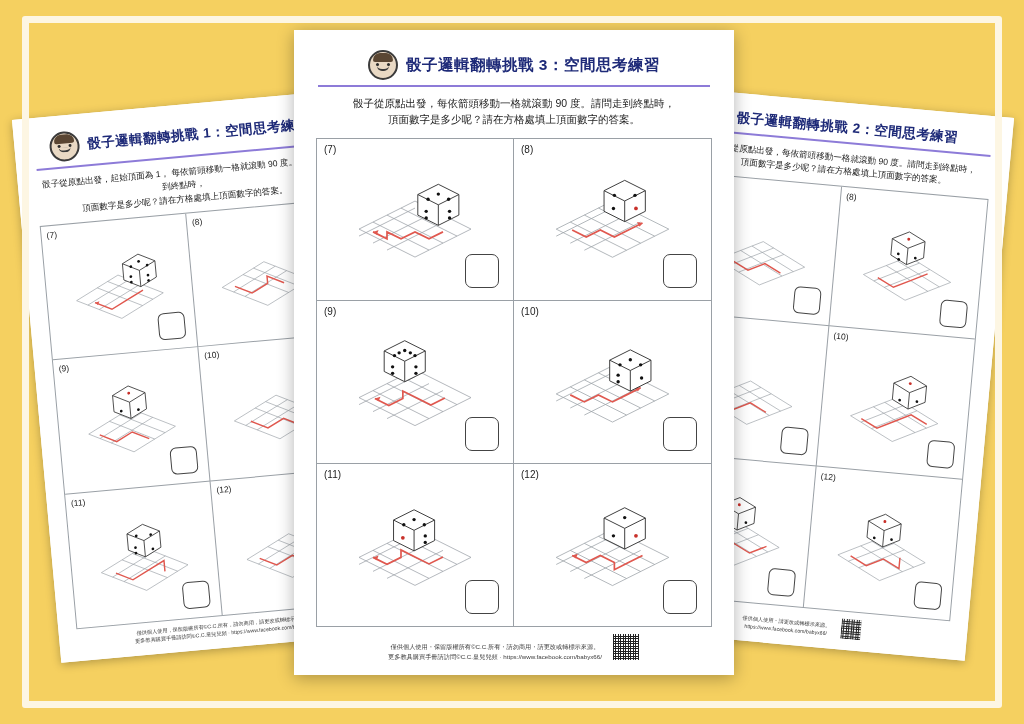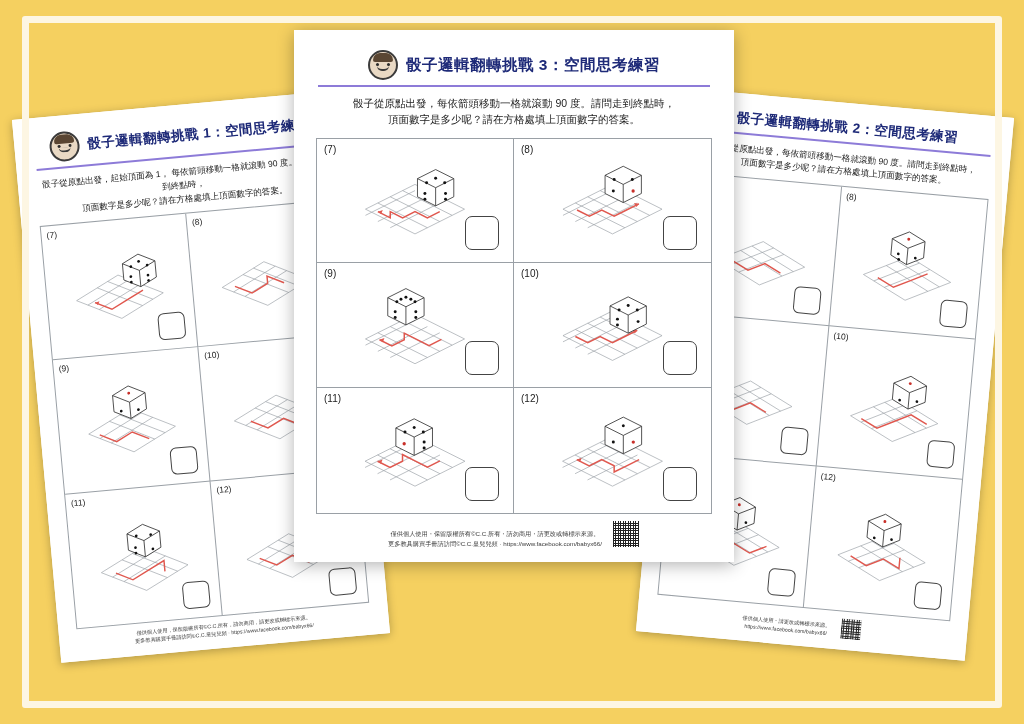--- a/index.html
+++ b/index.html
@@ -65,21 +65,21 @@
     width: 330px;
     height: 545px;
     transform: rotate(5.2deg);
     transform-origin: 50% 50%;
     border: 2px solid #ffffff;
   }
   #sheet-main {
     left: 294px;
     top: 30px;
     width: 440px;
-    height: 532px;
+    height: 645px;
     border: 6px solid #ffffff;
     box-shadow: 0 3px 16px rgba(0,0,0,0.30);
   }
 
   
   .head-row {
     display: flex;
     align-items: center;
     justify-content: center;
     gap: 8px;

